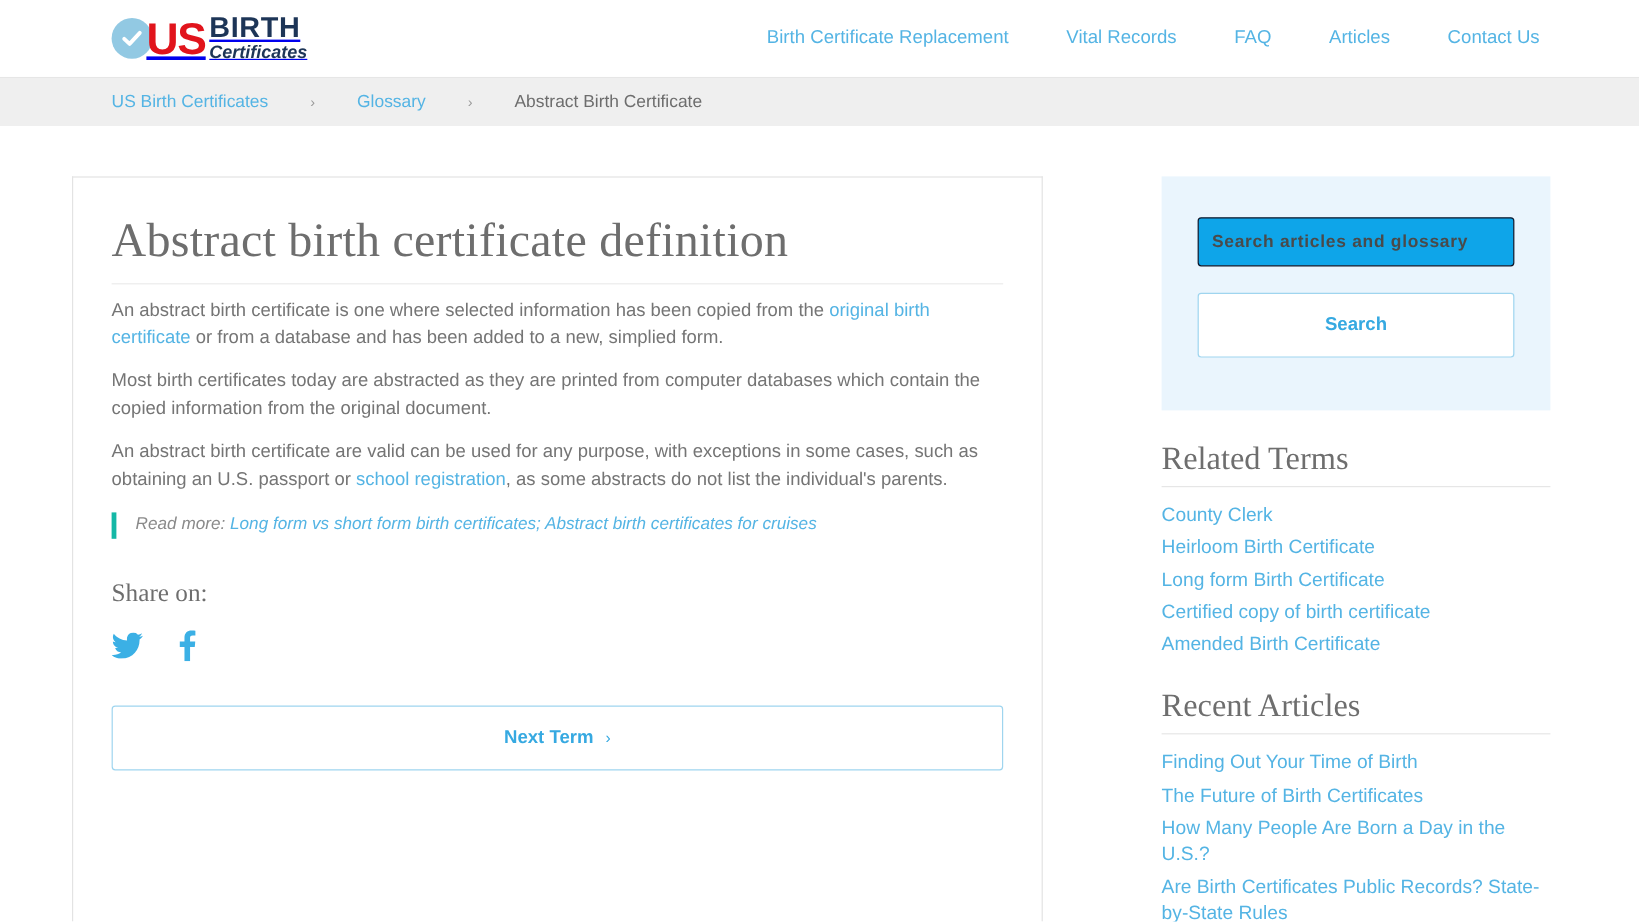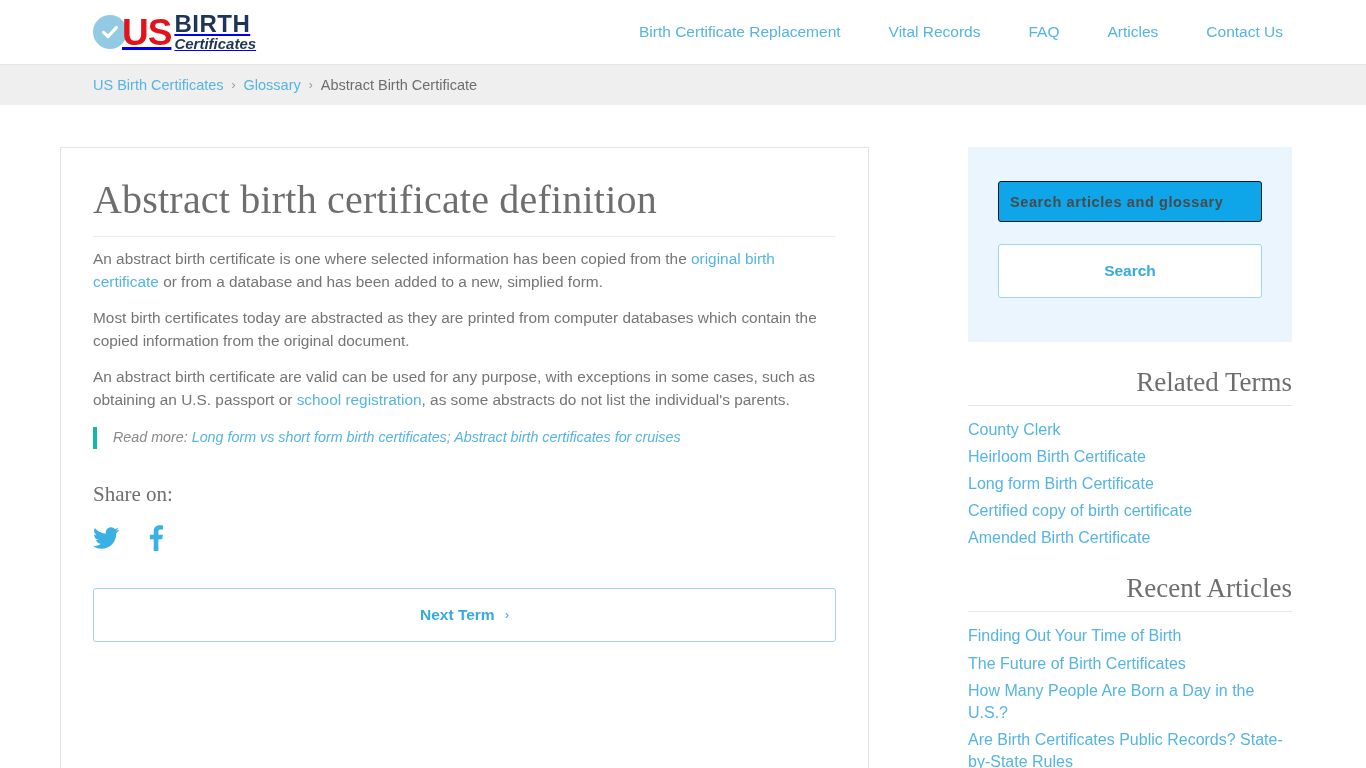--- a/index.html
+++ b/index.html
@@ -86,20 +86,21 @@
 
   
   .breadcrumb-bar {
     background: #efefef;
     height: 41px;
     display: flex;
     align-items: center;
     padding-left: 93px;
     font-size: 14.5px;
     border-top: 1px solid #e6e6e6;
+    gap: 27px;
   }
   .crumb-link { color: #54b4e4; text-decoration: none; cursor: pointer; }
   .crumb-sep { color: #9a9a9a; margin: 0 8px; font-size: 12px; }
   .crumb-current { color: #6d6d6d; }
 
   
   .page-body {
     position: relative;
     width: 1084px;
     height: 663px;
@@ -225,21 +226,20 @@
 
   .side-heading {
     font-family: "Liberation Serif", serif;
     font-size: 27px;
     font-weight: normal;
     color: #6e6e6e;
     margin: 24px 0 0 0;
     padding-bottom: 7px;
     border-bottom: 1px solid #e6e6e6;
     line-height: 1.15;
-    text-align: right;
   }
   .side-list {
     list-style: none;
     margin: 13px 0 0 0;
     padding: 0;
   }
   .side-list li { margin: 0 0 5px 0; line-height: 1.38; }
   .side-list a {
     color: #54b4e4;
     font-size: 16px;

